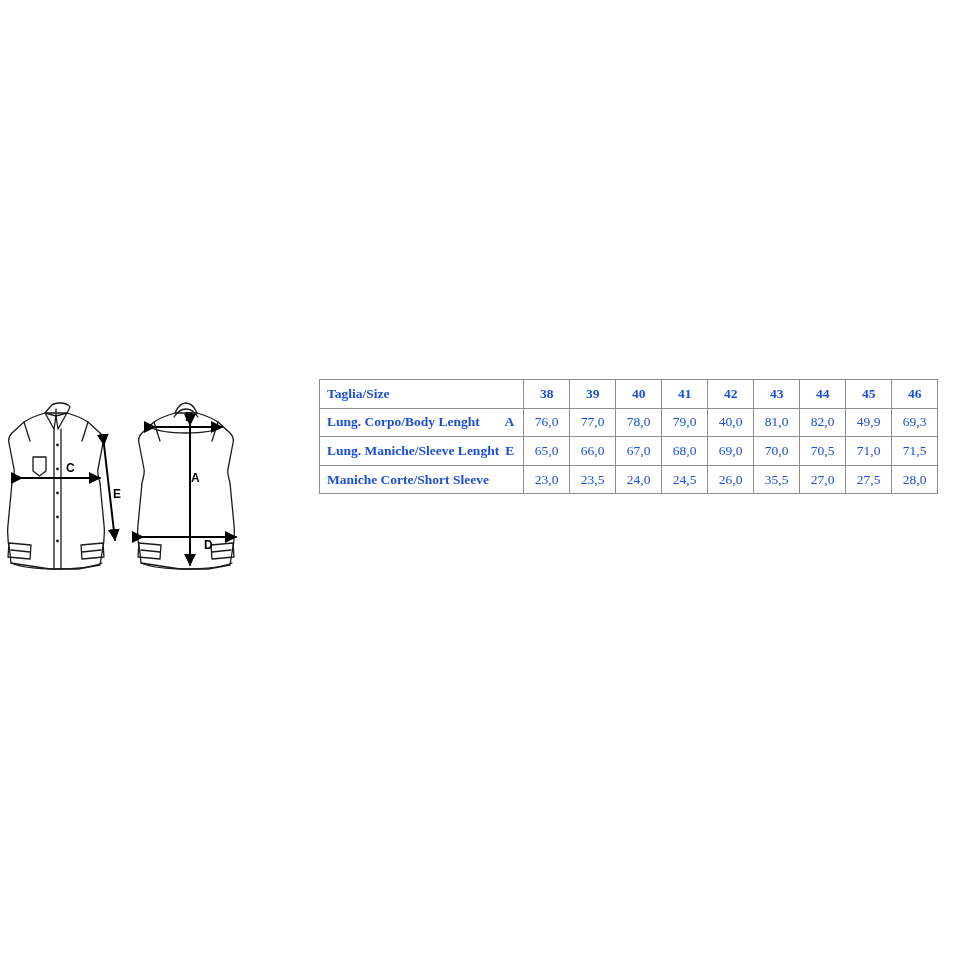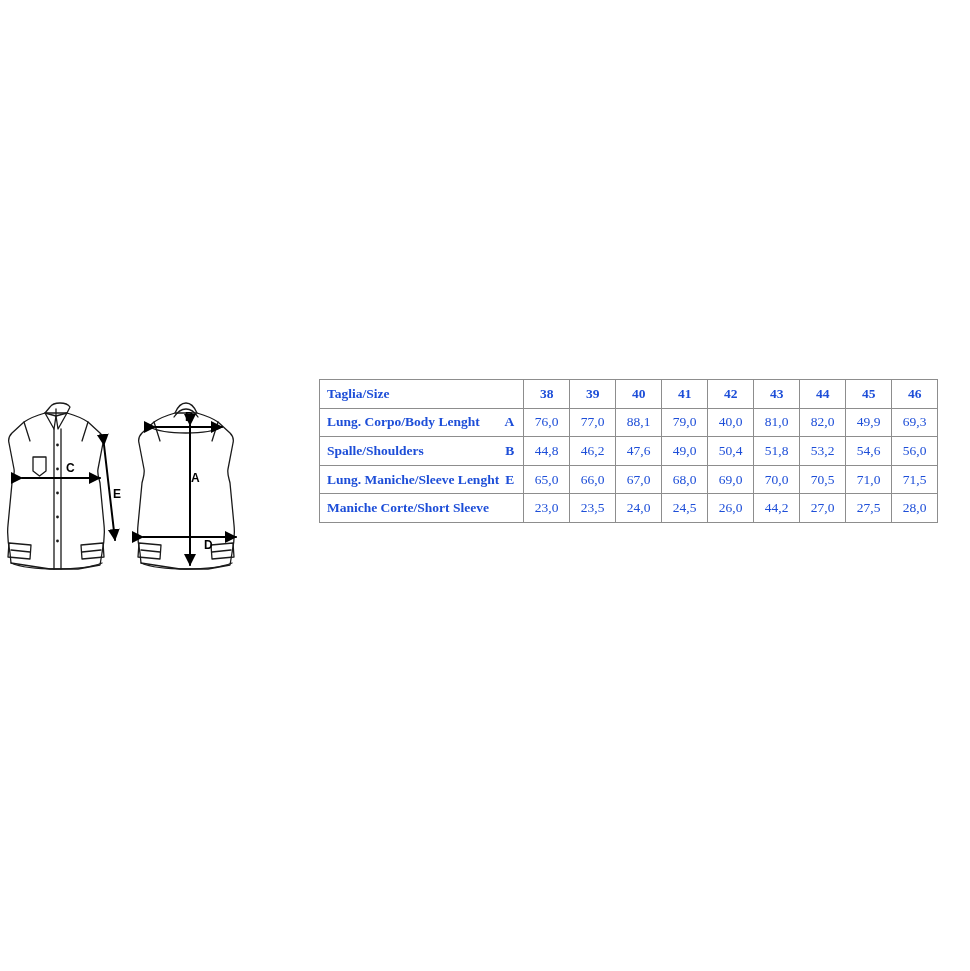--- a/index.html
+++ b/index.html
@@ -199,46 +199,29 @@
 
         <tr>
           <td class="rowhead">
             <div class="rh-inner">
               <span>Lung. Corpo/Body Lenght</span>
               <span class="rh-letter">A</span>
             </div>
           </td>
           <td class="val">76,0</td>
           <td class="val">77,0</td>
-          <td class="val">88,1</td>
+          <td class="val">78,0</td>
           <td class="val">79,0</td>
           <td class="val">40,0</td>
           <td class="val">81,0</td>
           <td class="val">82,0</td>
           <td class="val">49,9</td>
           <td class="val">69,3</td>
         </tr>
 
-        <tr>
-          <td class="rowhead">
-            <div class="rh-inner">
-              <span>Spalle/Shoulders</span>
-              <span class="rh-letter">B</span>
-            </div>
-          </td>
-          <td class="val">44,8</td>
-          <td class="val">46,2</td>
-          <td class="val">47,6</td>
-          <td class="val">49,0</td>
-          <td class="val">50,4</td>
-          <td class="val">51,8</td>
-          <td class="val">53,2</td>
-          <td class="val">54,6</td>
-          <td class="val">56,0</td>
-        </tr>
 
 
 
         <tr>
           <td class="rowhead">
             <div class="rh-inner">
               <span>Lung. Maniche/Sleeve Lenght</span>
               <span class="rh-letter">E</span>
             </div>
           </td>
@@ -258,21 +241,21 @@
             <div class="rh-inner">
               <span>Maniche Corte/Short Sleeve</span>
               <span class="rh-letter"></span>
             </div>
           </td>
           <td class="val">23,0</td>
           <td class="val">23,5</td>
           <td class="val">24,0</td>
           <td class="val">24,5</td>
           <td class="val">26,0</td>
-          <td class="val">44,2</td>
+          <td class="val">35,5</td>
           <td class="val">27,0</td>
           <td class="val">27,5</td>
           <td class="val">28,0</td>
         </tr>
 
       </tbody>
     </table>
   </div>
 
 </div>

